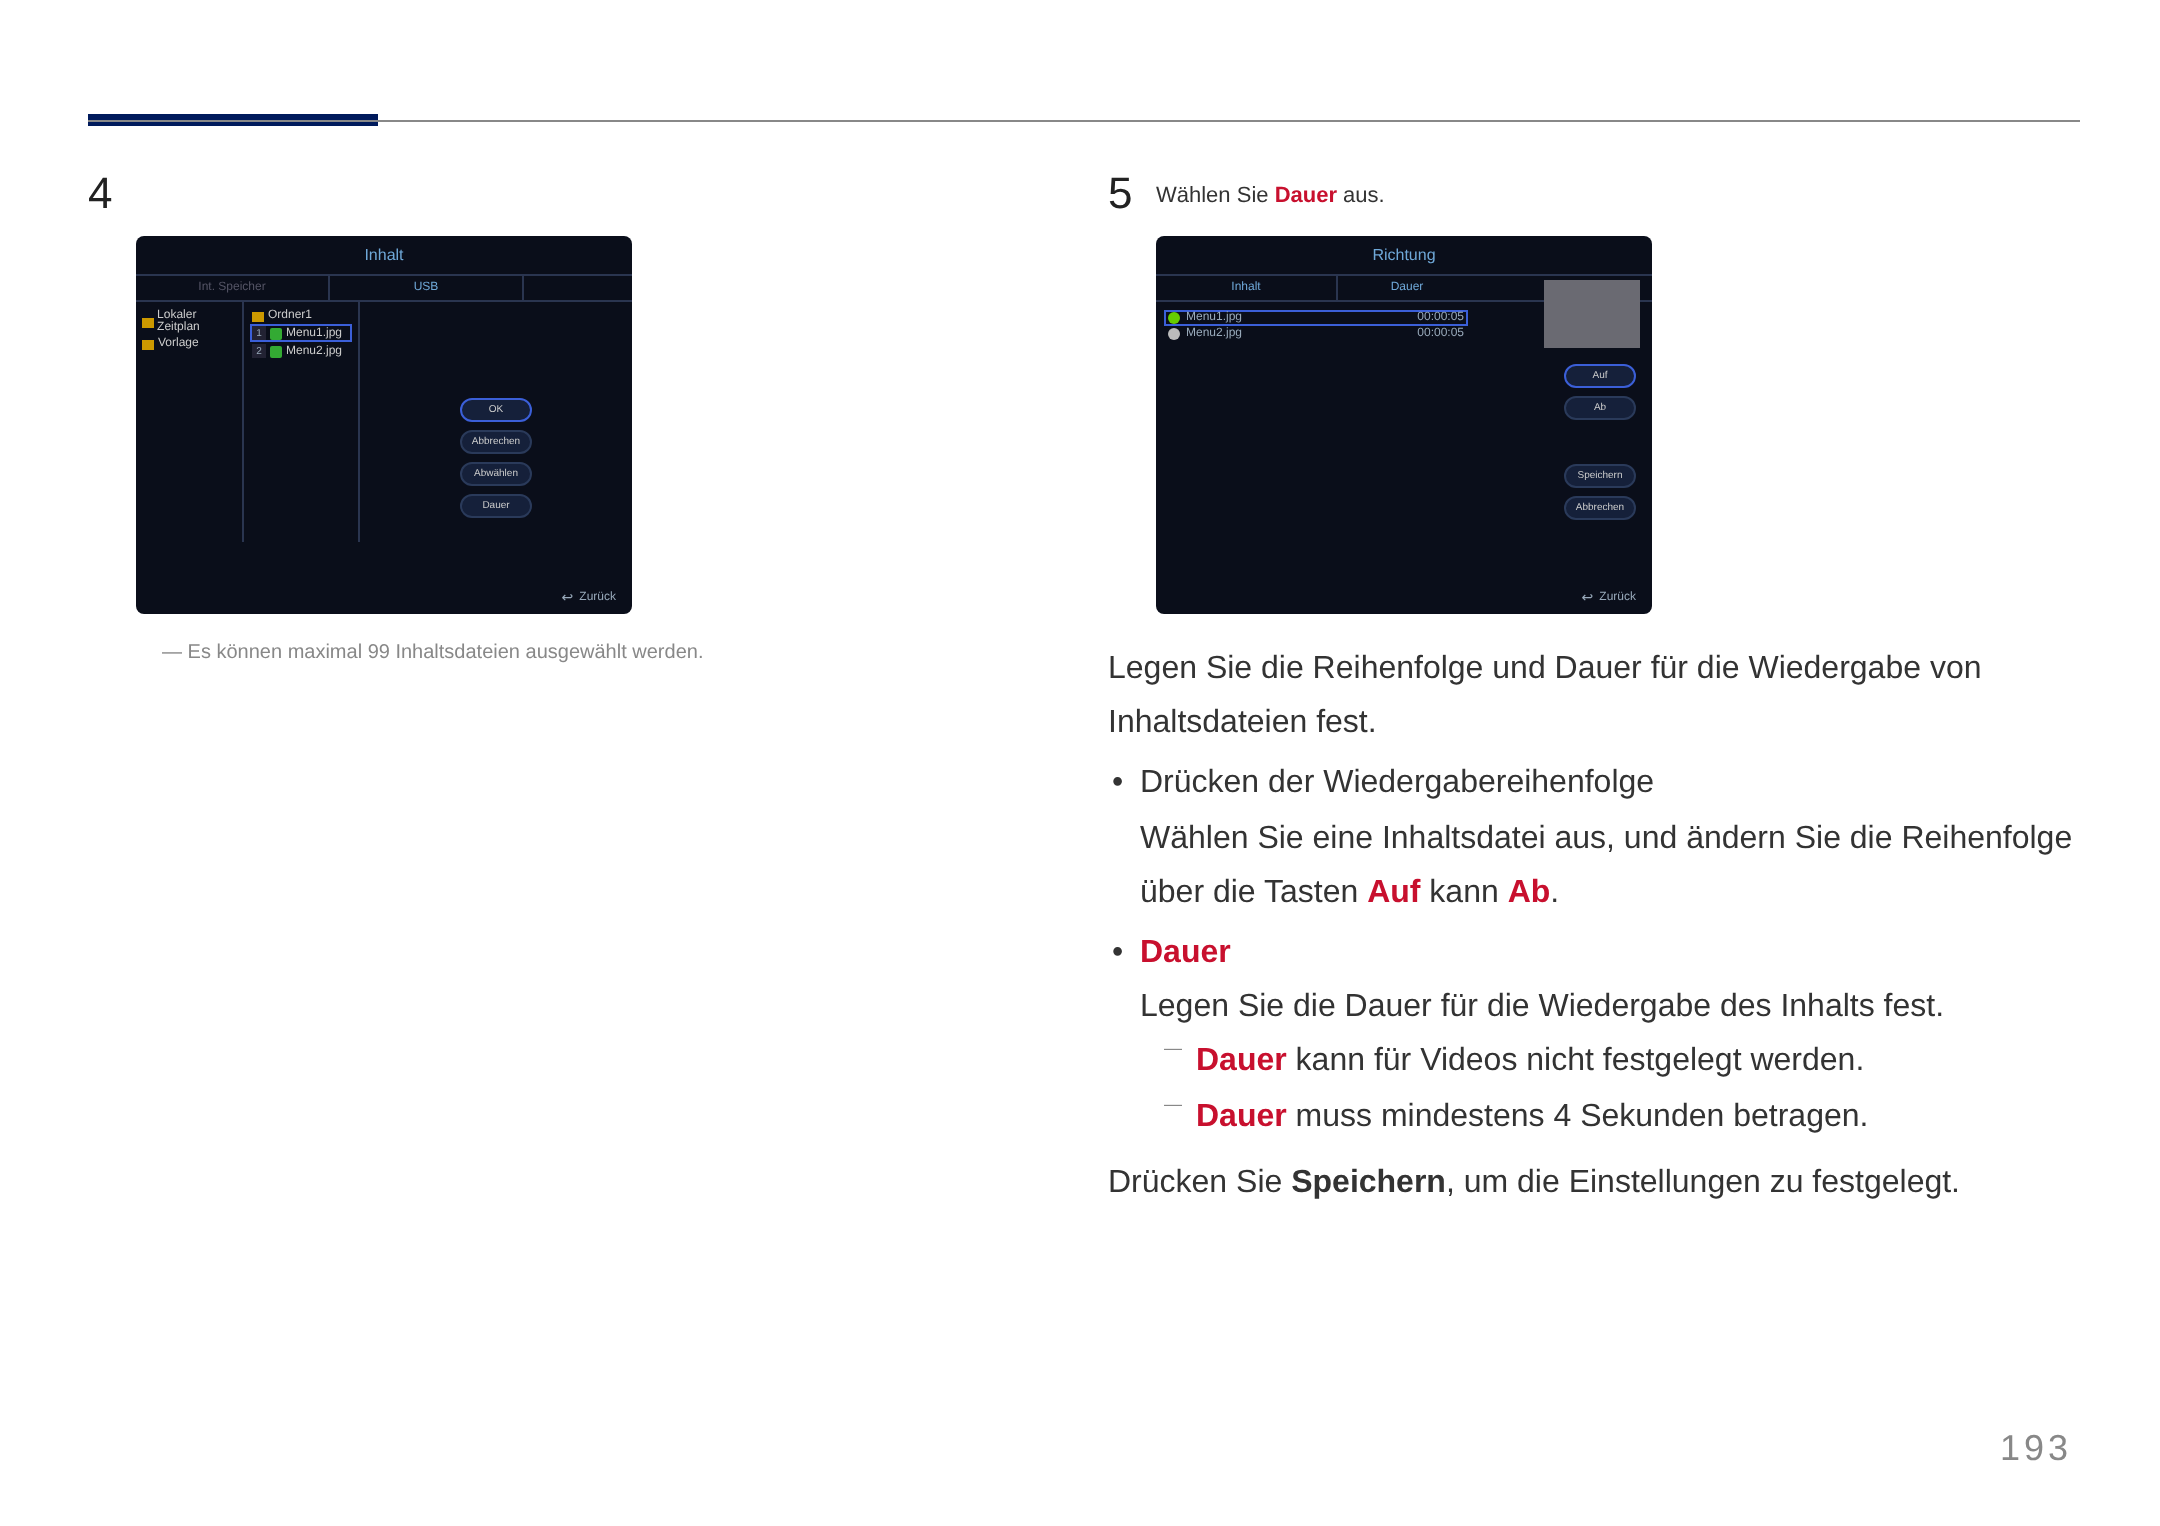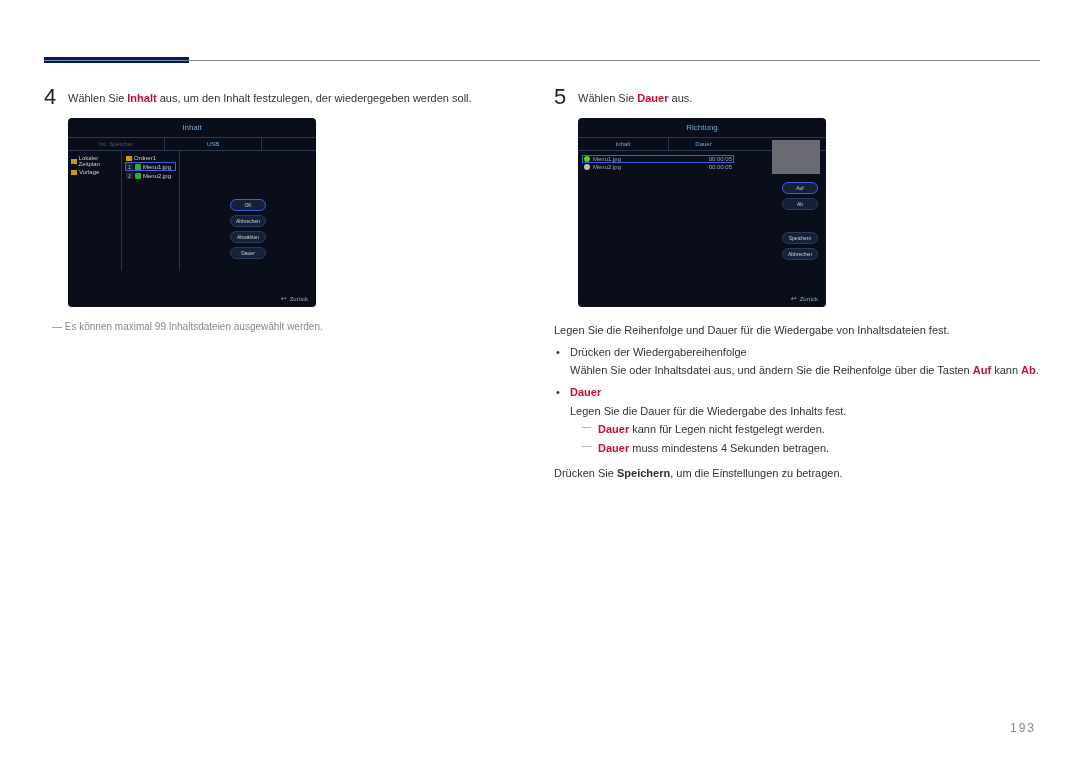--- a/index.html
+++ b/index.html
@@ -36,41 +36,38 @@
 .screen-footer{position:absolute;bottom:4px;right:8px;color:#9ab;font-size:6px;display:flex;align-items:center;gap:3px}
 .return-icon{font-size:7px}
 .preview-box{position:absolute;top:22px;right:6px;width:48px;height:34px;background:#6a6a72}
 .s2-list{padding:4px}
 .s2-row{display:flex;align-items:center;gap:3px;padding:1px 2px}
 .s2-row.sel{box-shadow:inset 0 0 0 1px #3b5fd8}
 .s2-icon{width:6px;height:6px;border-radius:50%;display:inline-block}
 .s2-icon.g{background:#6c0}
 .s2-icon.w{background:#bbb}
 .s2-dur{margin-left:auto;color:#9ab}
-.note{color:#888;font-size:10px;margin-top:14px;margin-left:8px}
-.body-text{font-size:11px;color:#333;line-height:1.7;margin-top:14px}
+.note{color:#888;font-size:10px;margin-top:14px;margin-left:37px}
+.body-text{font-size:16px;color:#333;line-height:1.7;margin-top:14px}
 .body-text ul{list-style:none;padding-left:16px}
 .body-text ul li{position:relative;padding-left:0;margin-top:3px}
 .body-text ul li.bulleted::before{content:"•";position:absolute;left:-14px}
 .sub-dash{padding-left:28px;position:relative}
 .sub-dash::before{content:"―";position:absolute;left:12px;color:#888;font-size:9px}
-.page-num{position:absolute;right:44px;bottom:28px;font-size:12px;color:#888;letter-spacing:2px}
+.page-num{position:absolute;right:44px;bottom:28px;font-size:18px;color:#888;letter-spacing:2px}
 </style>
 </head>
 <body>
 
 <div class="thick-bar"></div>
 <div class="thin-bar"></div>
 
 <div class="col col-left">
   <div class="step-row">
     <div class="step-num">4</div>
-    <div class="step-text">
-      <span>Wählen Sie </span><span class="emph">Inhalt</span><span> aus, um den Inhalt festzulegen, der wiedergegeben werden soll.</span>
-    </div>
   </div>
 
   <div class="screen">
     <div class="screen-title">Inhalt</div>
     <div class="tab-row">
       <div class="tab inactive">Int. Speicher</div>
       <div class="tab" style="border-left:1px solid #2a3550;border-right:1px solid #2a3550">USB</div>
       <div class="tab" style="flex:0 0 54px"></div>
     </div>
     <div class="screen-body">
@@ -159,28 +156,28 @@
         <span class="return-icon">↩</span>
         <span>Zurück</span>
       </div>
   </div>
 
   <div class="body-text">
     <div>Legen Sie die Reihenfolge und Dauer für die Wiedergabe von Inhaltsdateien fest.</div>
     <ul>
       <li class="bulleted">
         <span>Drücken der Wiedergabereihenfolge</span><br>
-        <span>Wählen Sie oder Inhaltsdatei aus, und ändern Sie die Reihenfolge über die Tasten </span><span class="emph">Auf</span><span> kann </span><span class="emph">Ab</span><span>.</span>
+        <span>Wählen Sie eine Inhaltsdatei aus, und ändern Sie die Reihenfolge über die Tasten </span><span class="emph">Auf</span><span> kann </span><span class="emph">Ab</span><span>.</span>
       </li>
       <li class="bulleted">
         <span class="emph">Dauer</span><br>
         <span>Legen Sie die Dauer für die Wiedergabe des Inhalts fest.</span>
-        <div class="sub-dash"><span class="emph">Dauer</span><span> kann für Legen nicht festgelegt werden.</span></div>
+        <div class="sub-dash"><span class="emph">Dauer</span><span> kann für Videos nicht festgelegt werden.</span></div>
         <div class="sub-dash"><span class="emph">Dauer</span><span> muss mindestens 4 Sekunden betragen.</span></div>
       </li>
     </ul>
     <div style="margin-top:6px">
-      <span>Drücken Sie </span><span class="emph-b">Speichern</span><span>, um die Einstellungen zu betragen.</span>
+      <span>Drücken Sie </span><span class="emph-b">Speichern</span><span>, um die Einstellungen zu festgelegt.</span>
     </div>
   </div>
 </div>
 
 <div class="page-num">193</div>
 
 </body></html>

